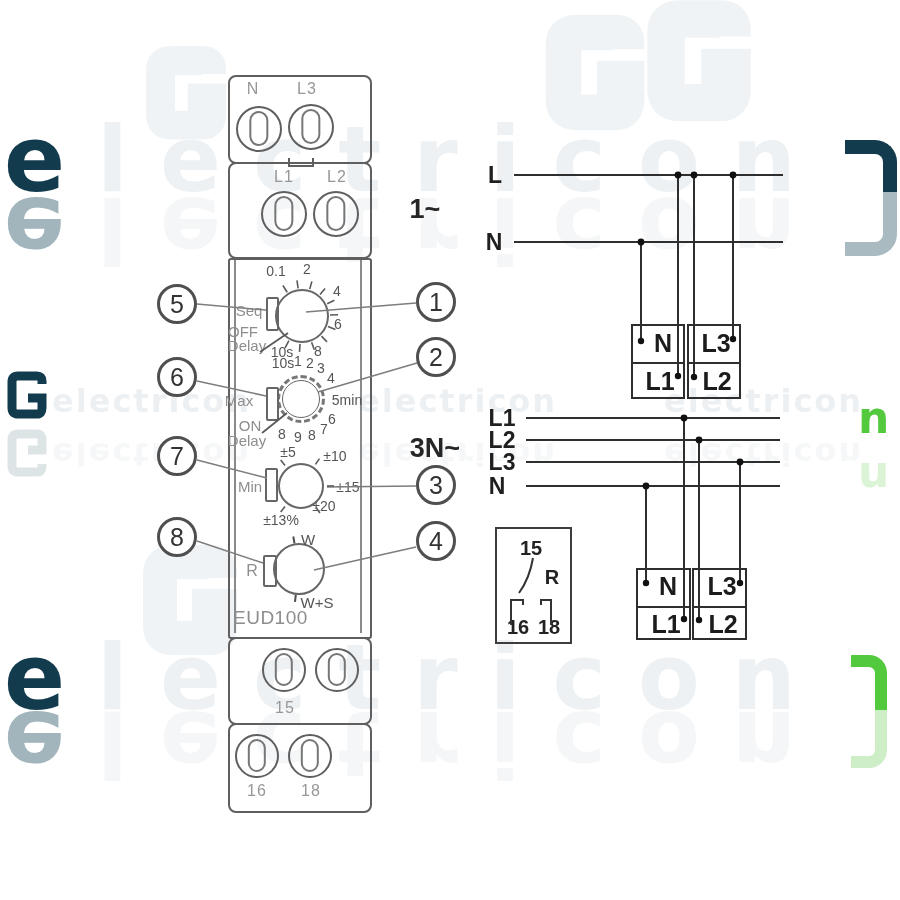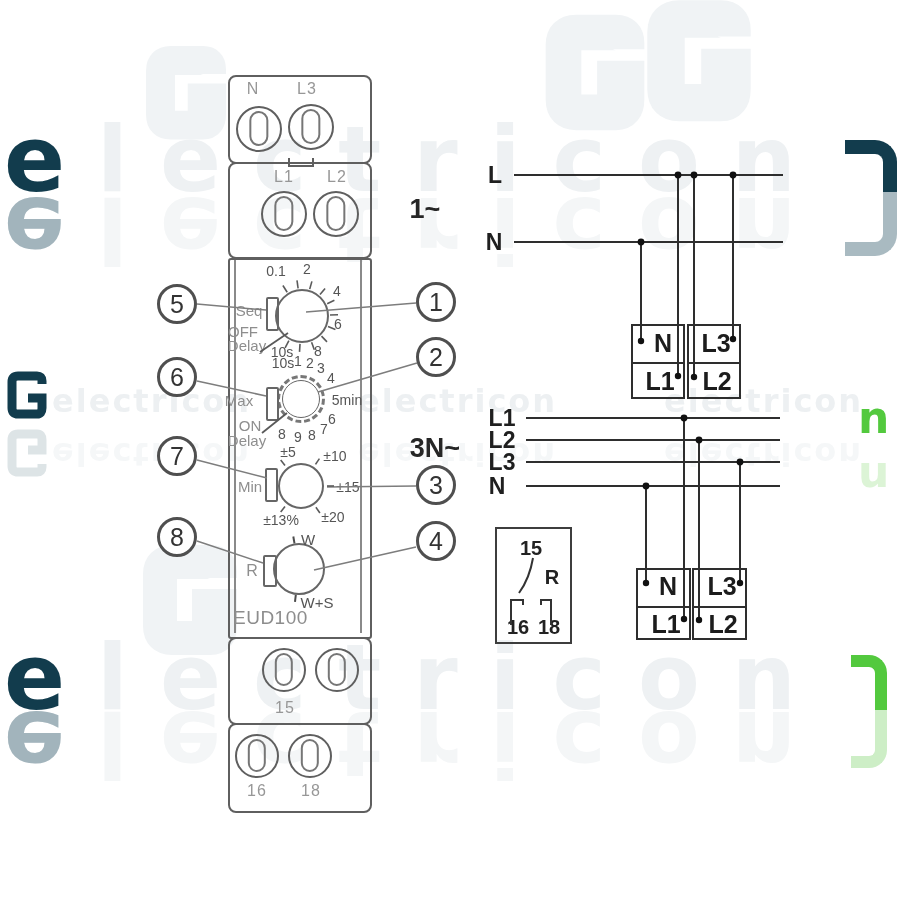--- a/index.html
+++ b/index.html
@@ -145,21 +145,21 @@
   <span class="lbl scale" style="left:312px;top:435px;">8</span>
   <span class="lbl scale" style="left:298px;top:437px;">9</span>
   <span class="lbl scale" style="left:282px;top:434px;">8</span>
 
   <div class="dial" style="left:278px;top:463px;width:46px;height:46px;"></div>
   <div class="slide" style="left:265px;top:468px;width:13px;height:34px;"></div>
   <span class="lbl swlbl" style="left:250px;top:486px;">Min</span>
   <span class="lbl scale" style="left:288px;top:452px;">±5</span>
   <span class="lbl scale" style="left:335px;top:456px;">±10</span>
   <span class="lbl scale" style="left:348px;top:487px;">±15</span>
-  <span class="lbl scale" style="left:324px;top:517px;margin-left:9px;">±20</span>
+  <span class="lbl scale" style="left:324px;top:506px;">±20</span>
   <span class="lbl scale" style="left:281px;top:520px;">±13%</span>
 
   <div class="dial" style="left:273px;top:543px;width:52px;height:52px;"></div>
   <div class="slide" style="left:263px;top:555px;width:14px;height:32px;"></div>
   <span class="lbl swlbl" style="left:252px;top:571px;font-size:16px;">R</span>
   <span class="lbl scale" style="left:308px;top:539px;font-size:15px;">W</span>
   <span class="lbl scale" style="left:317px;top:602px;font-size:15px;">W+S</span>
 
   <span class="abs" style="left:233px;top:607px;font-size:19px;color:#8d8d8d;letter-spacing:0.5px;">EUD100</span>
 

